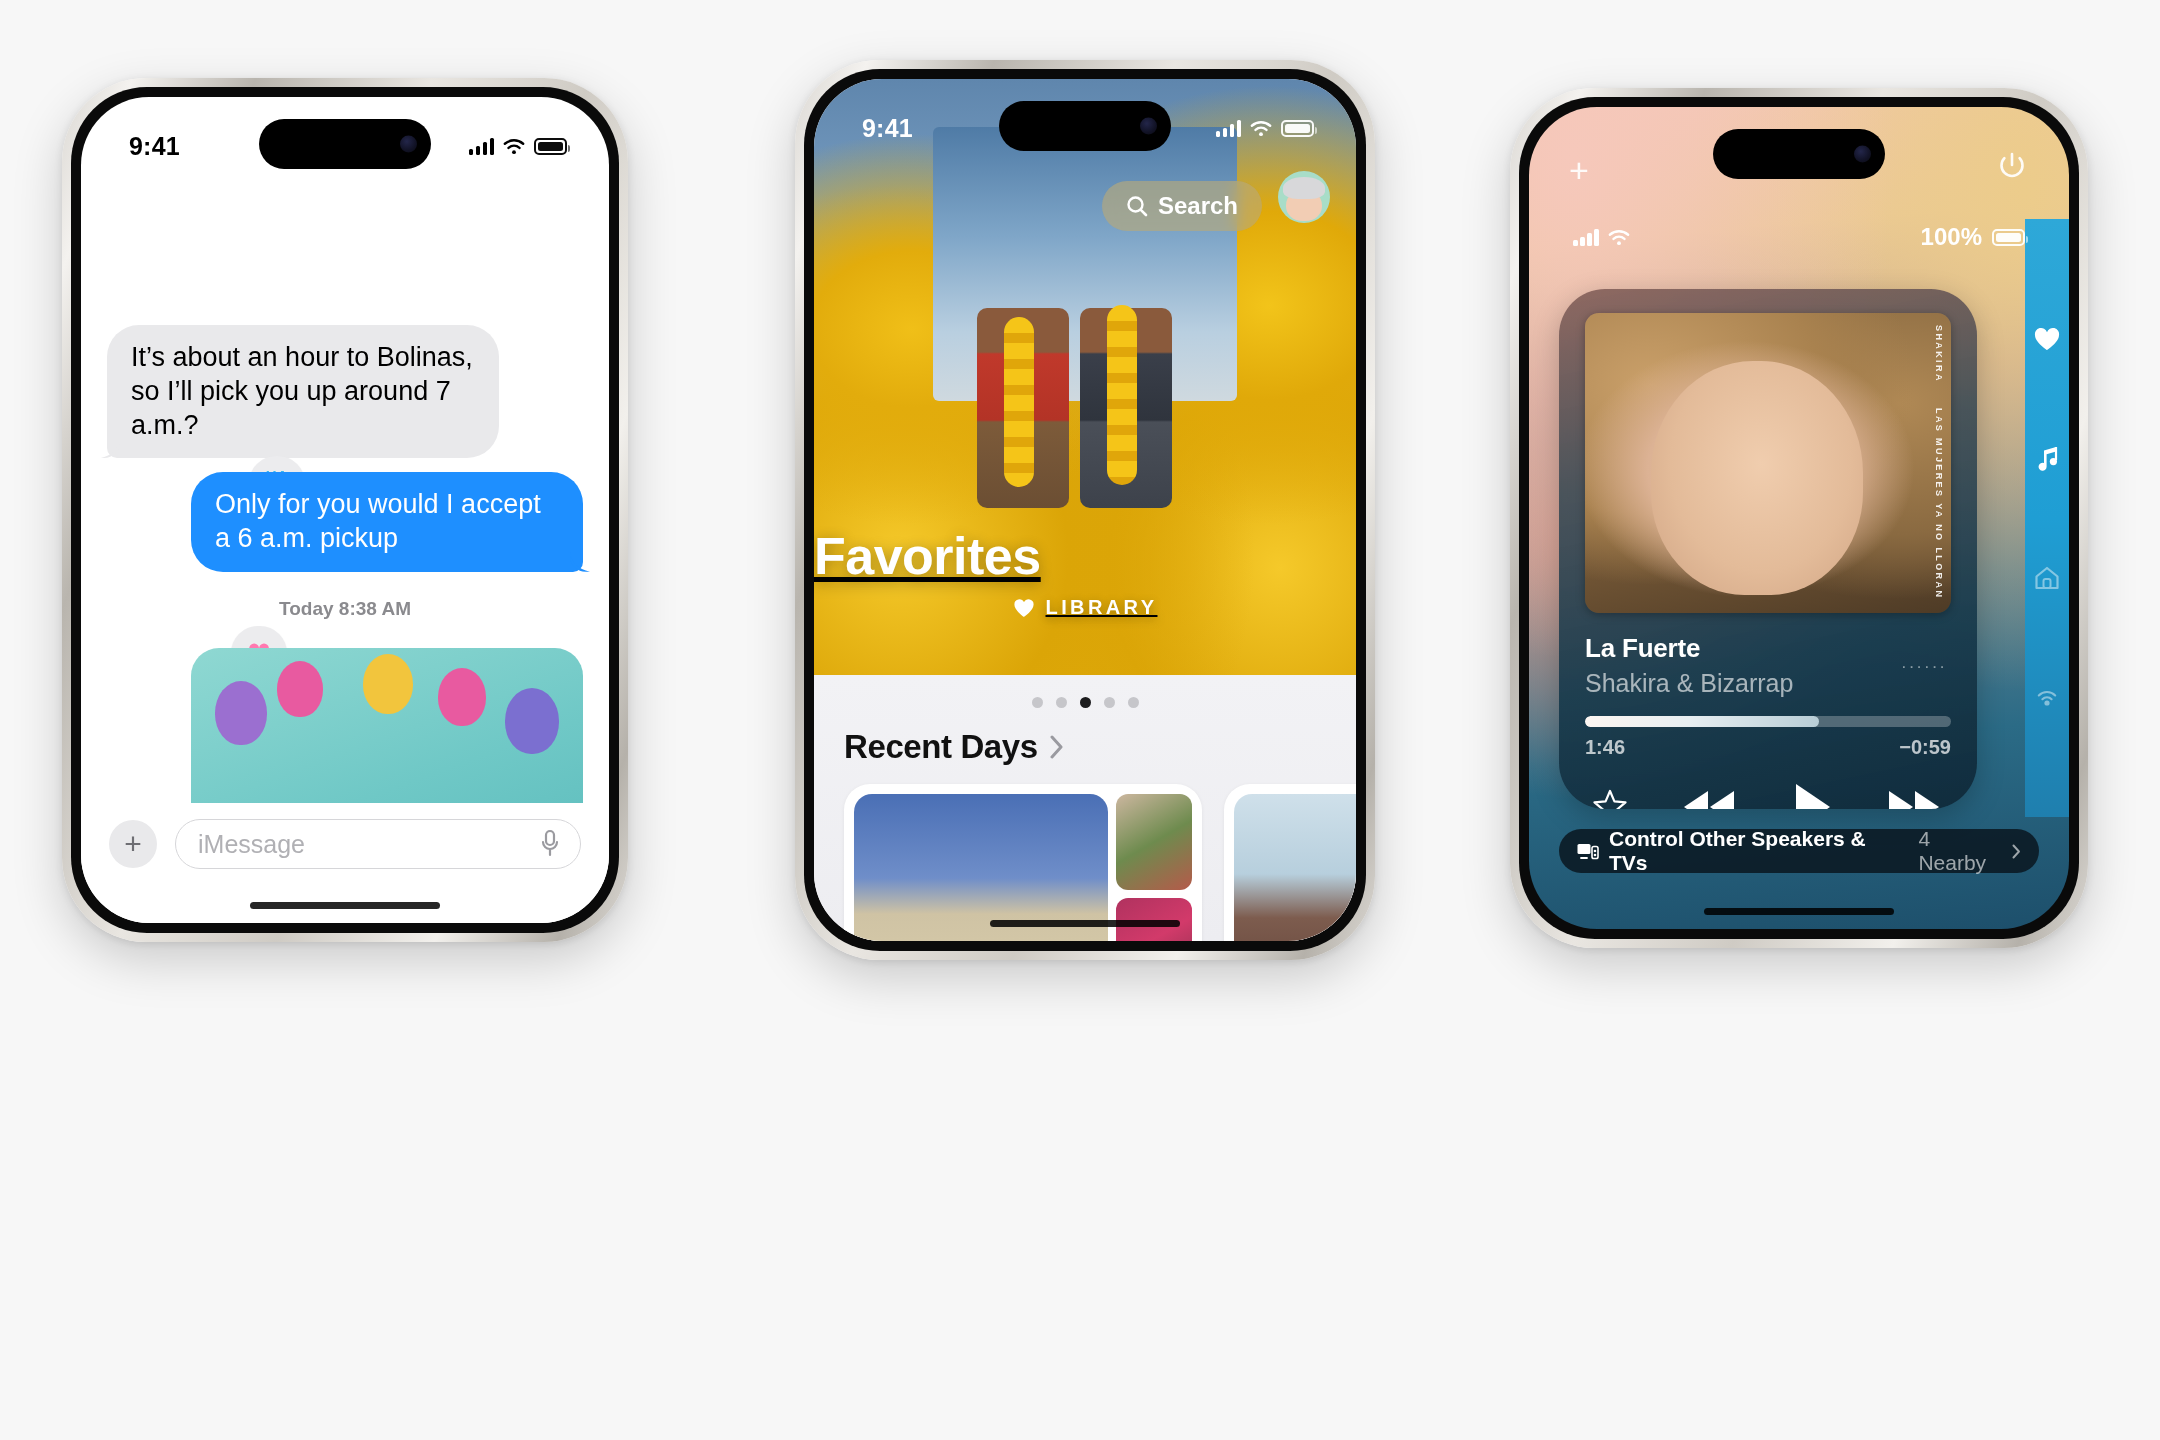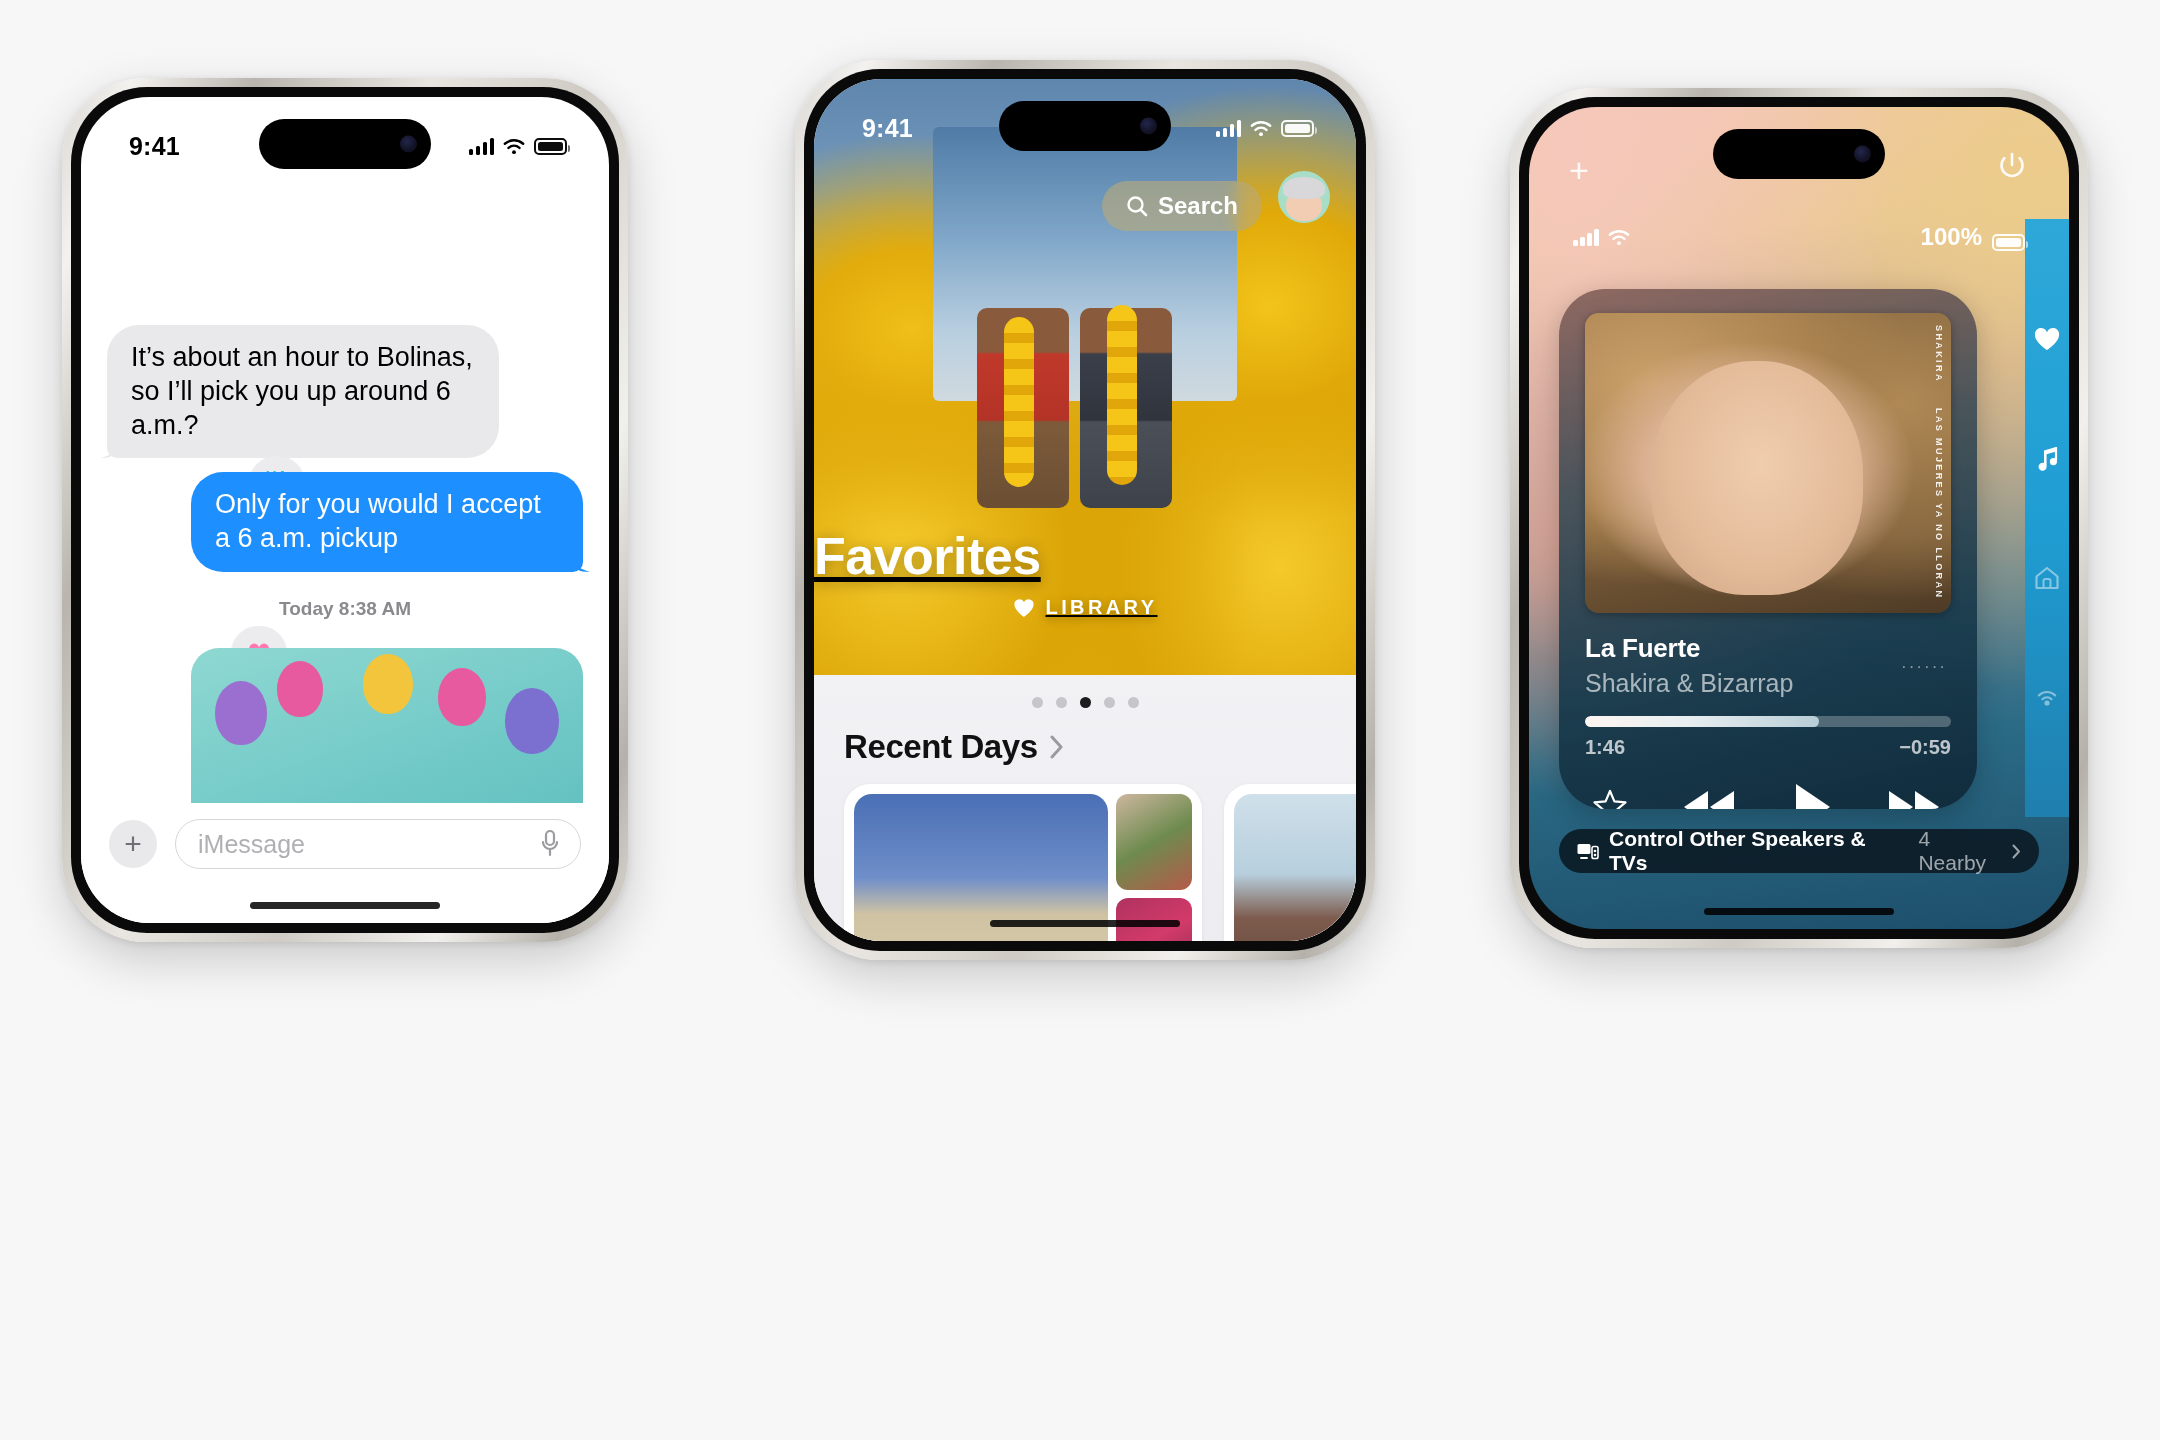--- a/index.html
+++ b/index.html
@@ -271,21 +271,21 @@
     position: absolute; top: 0; left: 0; right: 0; height: 170px; z-index: 30;
     color: #fff;
   }
   .cc-plus { position: absolute; left: 40px; top: 46px; font-size: 34px; line-height: 1; opacity:.9; }
   .cc-power { position: absolute; right: 42px; top: 44px; width: 30px; height: 30px; opacity:.92; }
   .cc-sbrow {
     position: absolute; top: 116px; left: 0; right: 0;
     display: flex; align-items: center; justify-content: space-between;
     padding: 0 44px; color: #fff;
   }
-  .cc-batt { display: flex; align-items: flex-end; gap: 10px; font-size: 24px; font-weight: 600; }
+  .cc-batt { display: flex; align-items: center; gap: 10px; font-size: 24px; font-weight: 600; }
   .np-card {
     position: absolute; left: 30px; right: 92px; top: 182px; bottom: 120px;
     border-radius: 46px; overflow: hidden;
     background: linear-gradient(168deg, rgba(130,92,86,.88) 0%, rgba(58,74,84,.9) 34%, rgba(24,58,76,.94) 68%, rgba(16,42,58,.96) 100%);
     backdrop-filter: blur(22px);
     box-shadow: 0 8px 28px rgba(0,0,0,.22);
     padding: 24px 26px;
     color: #fff;
   }
   .album {
@@ -375,21 +375,21 @@
             <circle cx="12" cy="15.2" r="2.1" fill="currentColor"></circle>
           </svg>
           <span class="batt"></span>
         </span>
       </div>
 
 
       <div class="msg-scroll">
 
         <div class="bubble-row">
-          <div class="bubble in">It’s about an hour to Bolinas, so I’ll pick you up around 6 a.m.?</div>
+          <div class="bubble in">It’s about an hour to Bolinas, so I’ll pick you up around 7 a.m.?</div>
         </div>
 
         <div class="bubble-row out" style="margin-top:14px">
           <div class="tapback" style="left:168px;top:-16px">
             <span class="haha-glyph">HA<br>HA</span>
           </div>
           <div class="bubble out">Only for you would I accept a 6 a.m. pickup</div>
         </div>
 
         <div class="timestamp">Today 8:38 AM</div>

